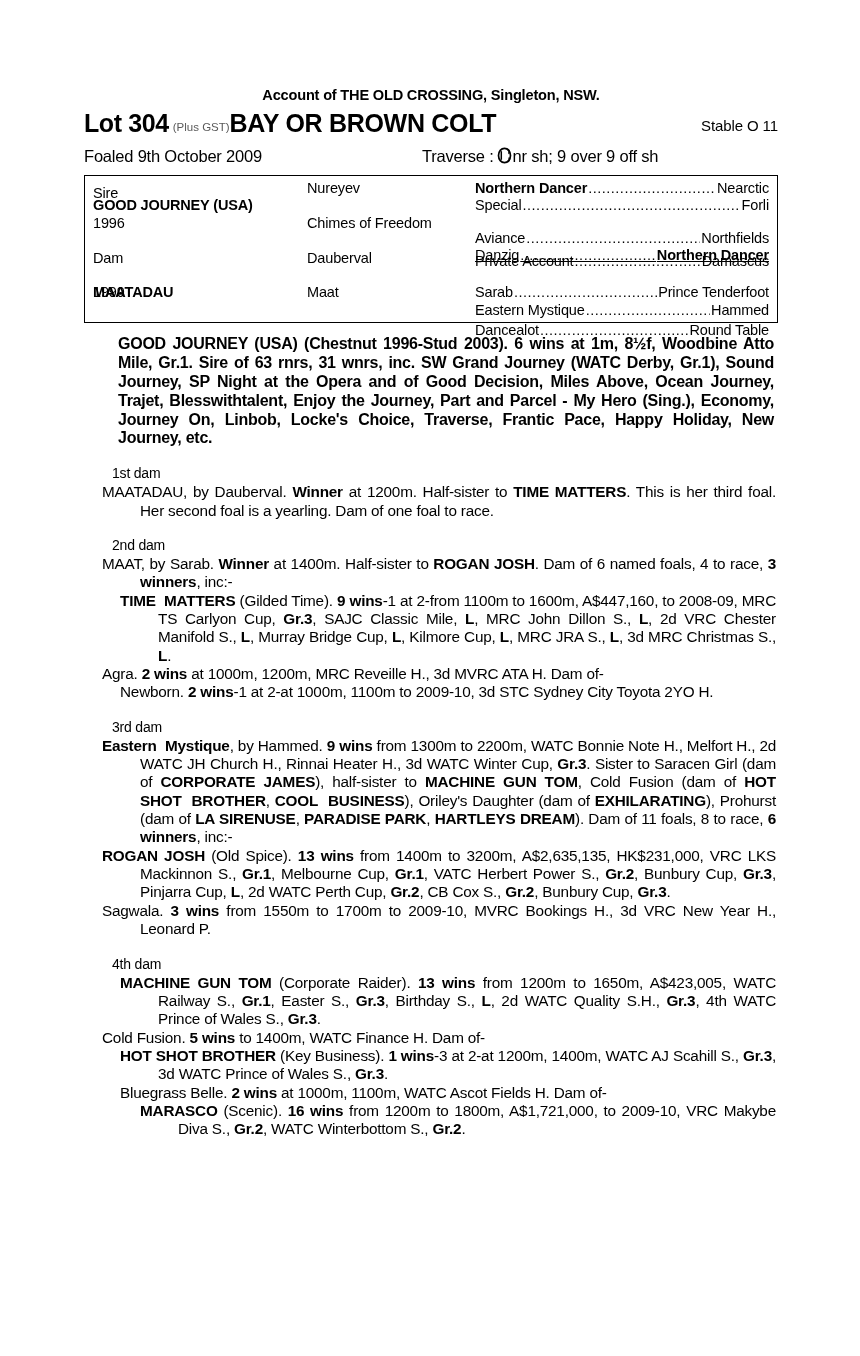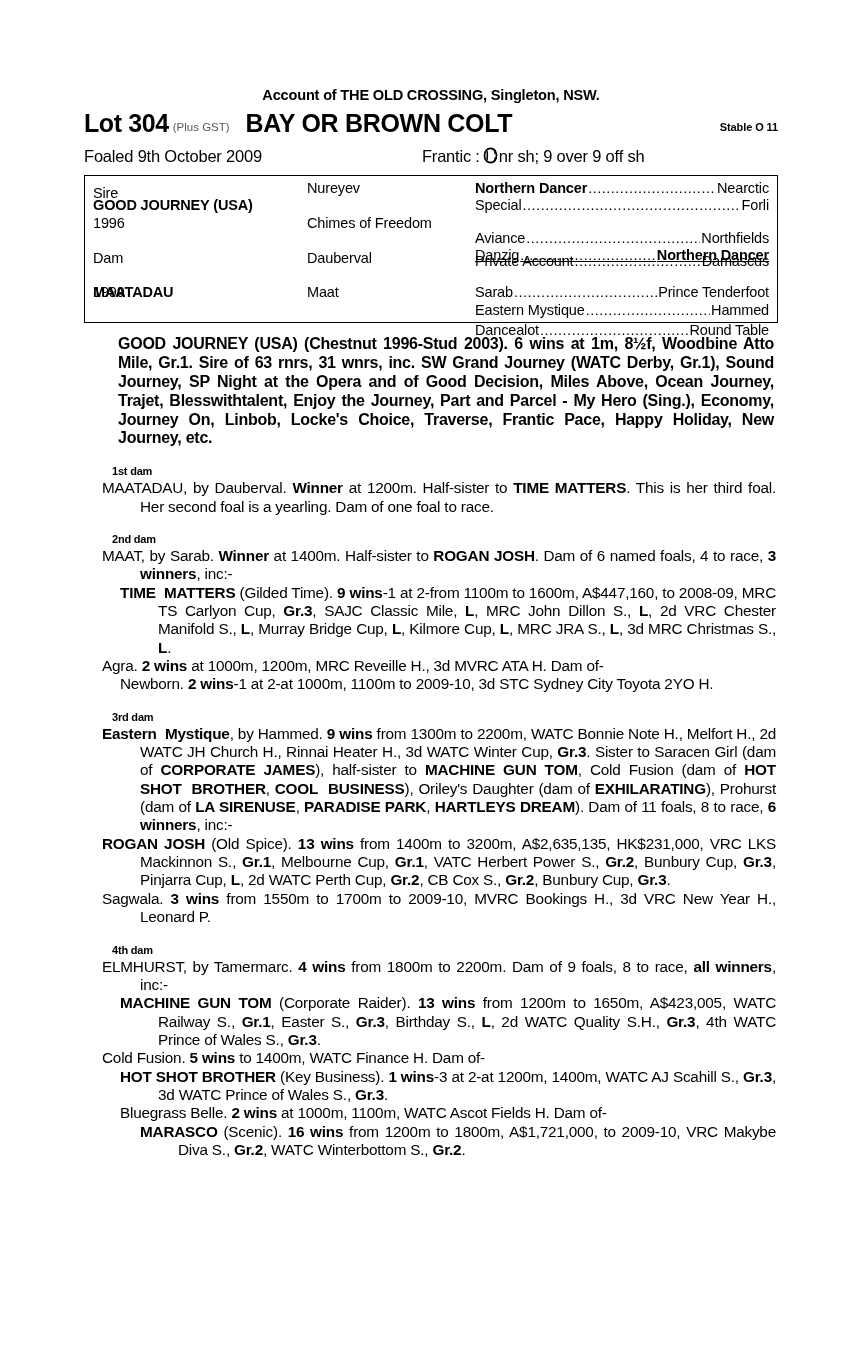--- a/index.html
+++ b/index.html
@@ -43,32 +43,32 @@
   }
   .lot-num {
     font-weight: bold;
     font-size: 25px;
     letter-spacing: -0.4px;
   }
   .plus-gst {
     font-size: 11.5px;
     color: #5a5a5a;
     padding-left: 4px;
-    padding-right: 16px;
+    padding-right: 0px;
     position: relative;
     top: -1px;
   }
   .colt-desc {
     font-weight: bold;
     font-size: 25px;
     letter-spacing: -0.3px;
   }
   .stable {
-    font-weight: bold;
-    font-size: 11px;
+    font-weight: normal;
+    font-size: 15px;
     margin-left: auto;
     letter-spacing: -0.1px;
     position: relative;
     top: -1px;
   }
 
   .foaled-row {
     display: flex;
     margin-top: 7px;
     font-size: 16.5px;
@@ -141,22 +141,22 @@
     font-weight: bold;
     font-size: 16px;
     line-height: 1.18;
     text-align: justify;
     letter-spacing: -0.25px;
   }
 
   
   .dam-section { margin-top: 17px; }
   .dam-head {
-    font-weight: bold;
-    font-size: 11px;
+    font-weight: normal;
+    font-size: 14px;
     margin-left: 28px;
     margin-bottom: 2px;
     letter-spacing: -0.2px;
   }
   .entry {
     font-size: 15.3px;
     line-height: 1.2;
     text-align: justify;
     text-align-last: left;
     letter-spacing: -0.2px;
@@ -179,21 +179,21 @@
   <div class="lot-row">
     <span class="lot-num">Lot 304</span>
     <span class="plus-gst">(Plus GST)</span>
     <span class="colt-desc">BAY OR BROWN COLT</span>
     <span class="stable">Stable O 11</span>
   </div>
 
   <div class="foaled-row">
     <span class="foaled-left">Foaled 9th October 2009</span>
     <span class="branded-right">
-      <span>Frantic :</span>
+      <span>Traverse :</span>
       <span class="brand-glyph">
         <svg width="15" height="17" viewBox="0 0 15 17">
           <ellipse cx="7.5" cy="8.5" rx="6" ry="7.2" fill="none" stroke="#000" stroke-width="1.7"></ellipse>
           <path d="M4.3 4.2 L4.3 12.8" stroke="#000" stroke-width="1.5" fill="none"></path>
           <path d="M10.2 2.0 C12.4 3.2 12.8 5.6 11.4 6.6" stroke="#000" stroke-width="1.6" fill="none"></path>
           <path d="M10.6 14.8 C12.6 13.6 12.9 11.4 11.6 10.6" stroke="#000" stroke-width="1.6" fill="none"></path>
         </svg>
       </span>
       <span>nr sh; 9 over 9 off sh</span>
     </span>
@@ -269,21 +269,20 @@
         <div class="entry lvl1">Newborn. <b>2 wins</b>-1 at 2-at 1000m, 1100m to 2009-10, 3d STC Sydney City Toyota 2YO H.</div>
       </div>
       <div class="dam-section">
         <div class="dam-head">3rd dam</div>
         <div class="entry lvl0"><b>Eastern&nbsp; Mystique</b>, by Hammed. <b>9 wins</b> from 1300m to 2200m, WATC Bonnie Note H., Melfort H., 2d WATC JH Church H., Rinnai Heater H., 3d WATC Winter Cup, <b>Gr.3</b>. Sister to Saracen Girl (dam of <b>CORPORATE JAMES</b>), half-sister to <b>MACHINE GUN TOM</b>, Cold Fusion (dam of <b>HOT SHOT&nbsp; BROTHER</b>, <b>COOL&nbsp; BUSINESS</b>), Oriley's Daughter (dam of <b>EXHILARATING</b>), Prohurst (dam of <b>LA SIRENUSE</b>, <b>PARADISE PARK</b>, <b>HARTLEYS DREAM</b>). Dam of 11 foals, 8 to race, <b>6 winners</b>, inc:-</div>
         <div class="entry lvl0"><b>ROGAN JOSH</b> (Old Spice). <b>13 wins</b> from 1400m to 3200m, A$2,635,135, HK$231,000, VRC LKS Mackinnon S., <b>Gr.1</b>, Melbourne Cup, <b>Gr.1</b>, VATC Herbert Power S., <b>Gr.2</b>, Bunbury Cup, <b>Gr.3</b>, Pinjarra Cup, <b>L</b>, 2d WATC Perth Cup, <b>Gr.2</b>, CB Cox S., <b>Gr.2</b>, Bunbury Cup, <b>Gr.3</b>.</div>
         <div class="entry lvl0">Sagwala. <b>3 wins</b> from 1550m to 1700m to 2009-10, MVRC Bookings H., 3d VRC New Year H., Leonard P.</div>
       </div>
       <div class="dam-section">
         <div class="dam-head">4th dam</div>
-        <div class="entry lvl0">ELMHURST, by Tamermarc. <b>4 wins</b> from 1800m to 2200m. Dam of 9 foals, 8 to race, <b>all winners</b>, inc:-</div>
         <div class="entry lvl1"><b>MACHINE GUN TOM</b> (Corporate Raider). <b>13 wins</b> from 1200m to 1650m, A$423,005, WATC Railway S., <b>Gr.1</b>, Easter S., <b>Gr.3</b>, Birthday S., <b>L</b>, 2d WATC Quality S.H., <b>Gr.3</b>, 4th WATC Prince of Wales S., <b>Gr.3</b>.</div>
         <div class="entry lvl0">Cold Fusion. <b>5 wins</b> to 1400m, WATC Finance H. Dam of-</div>
         <div class="entry lvl1"><b>HOT SHOT BROTHER</b> (Key Business). <b>1 wins</b>-3 at 2-at 1200m, 1400m, WATC AJ Scahill S., <b>Gr.3</b>, 3d WATC Prince of Wales S., <b>Gr.3</b>.</div>
         <div class="entry lvl1">Bluegrass Belle. <b>2 wins</b> at 1000m, 1100m, WATC Ascot Fields H. Dam of-</div>
         <div class="entry lvl2"><b>MARASCO</b> (Scenic). <b>16 wins</b> from 1200m to 1800m, A$1,721,000, to 2009-10, VRC Makybe Diva S., <b>Gr.2</b>, WATC Winterbottom S., <b>Gr.2</b>.</div>
       </div>
     </div>
 
 </div>
 

